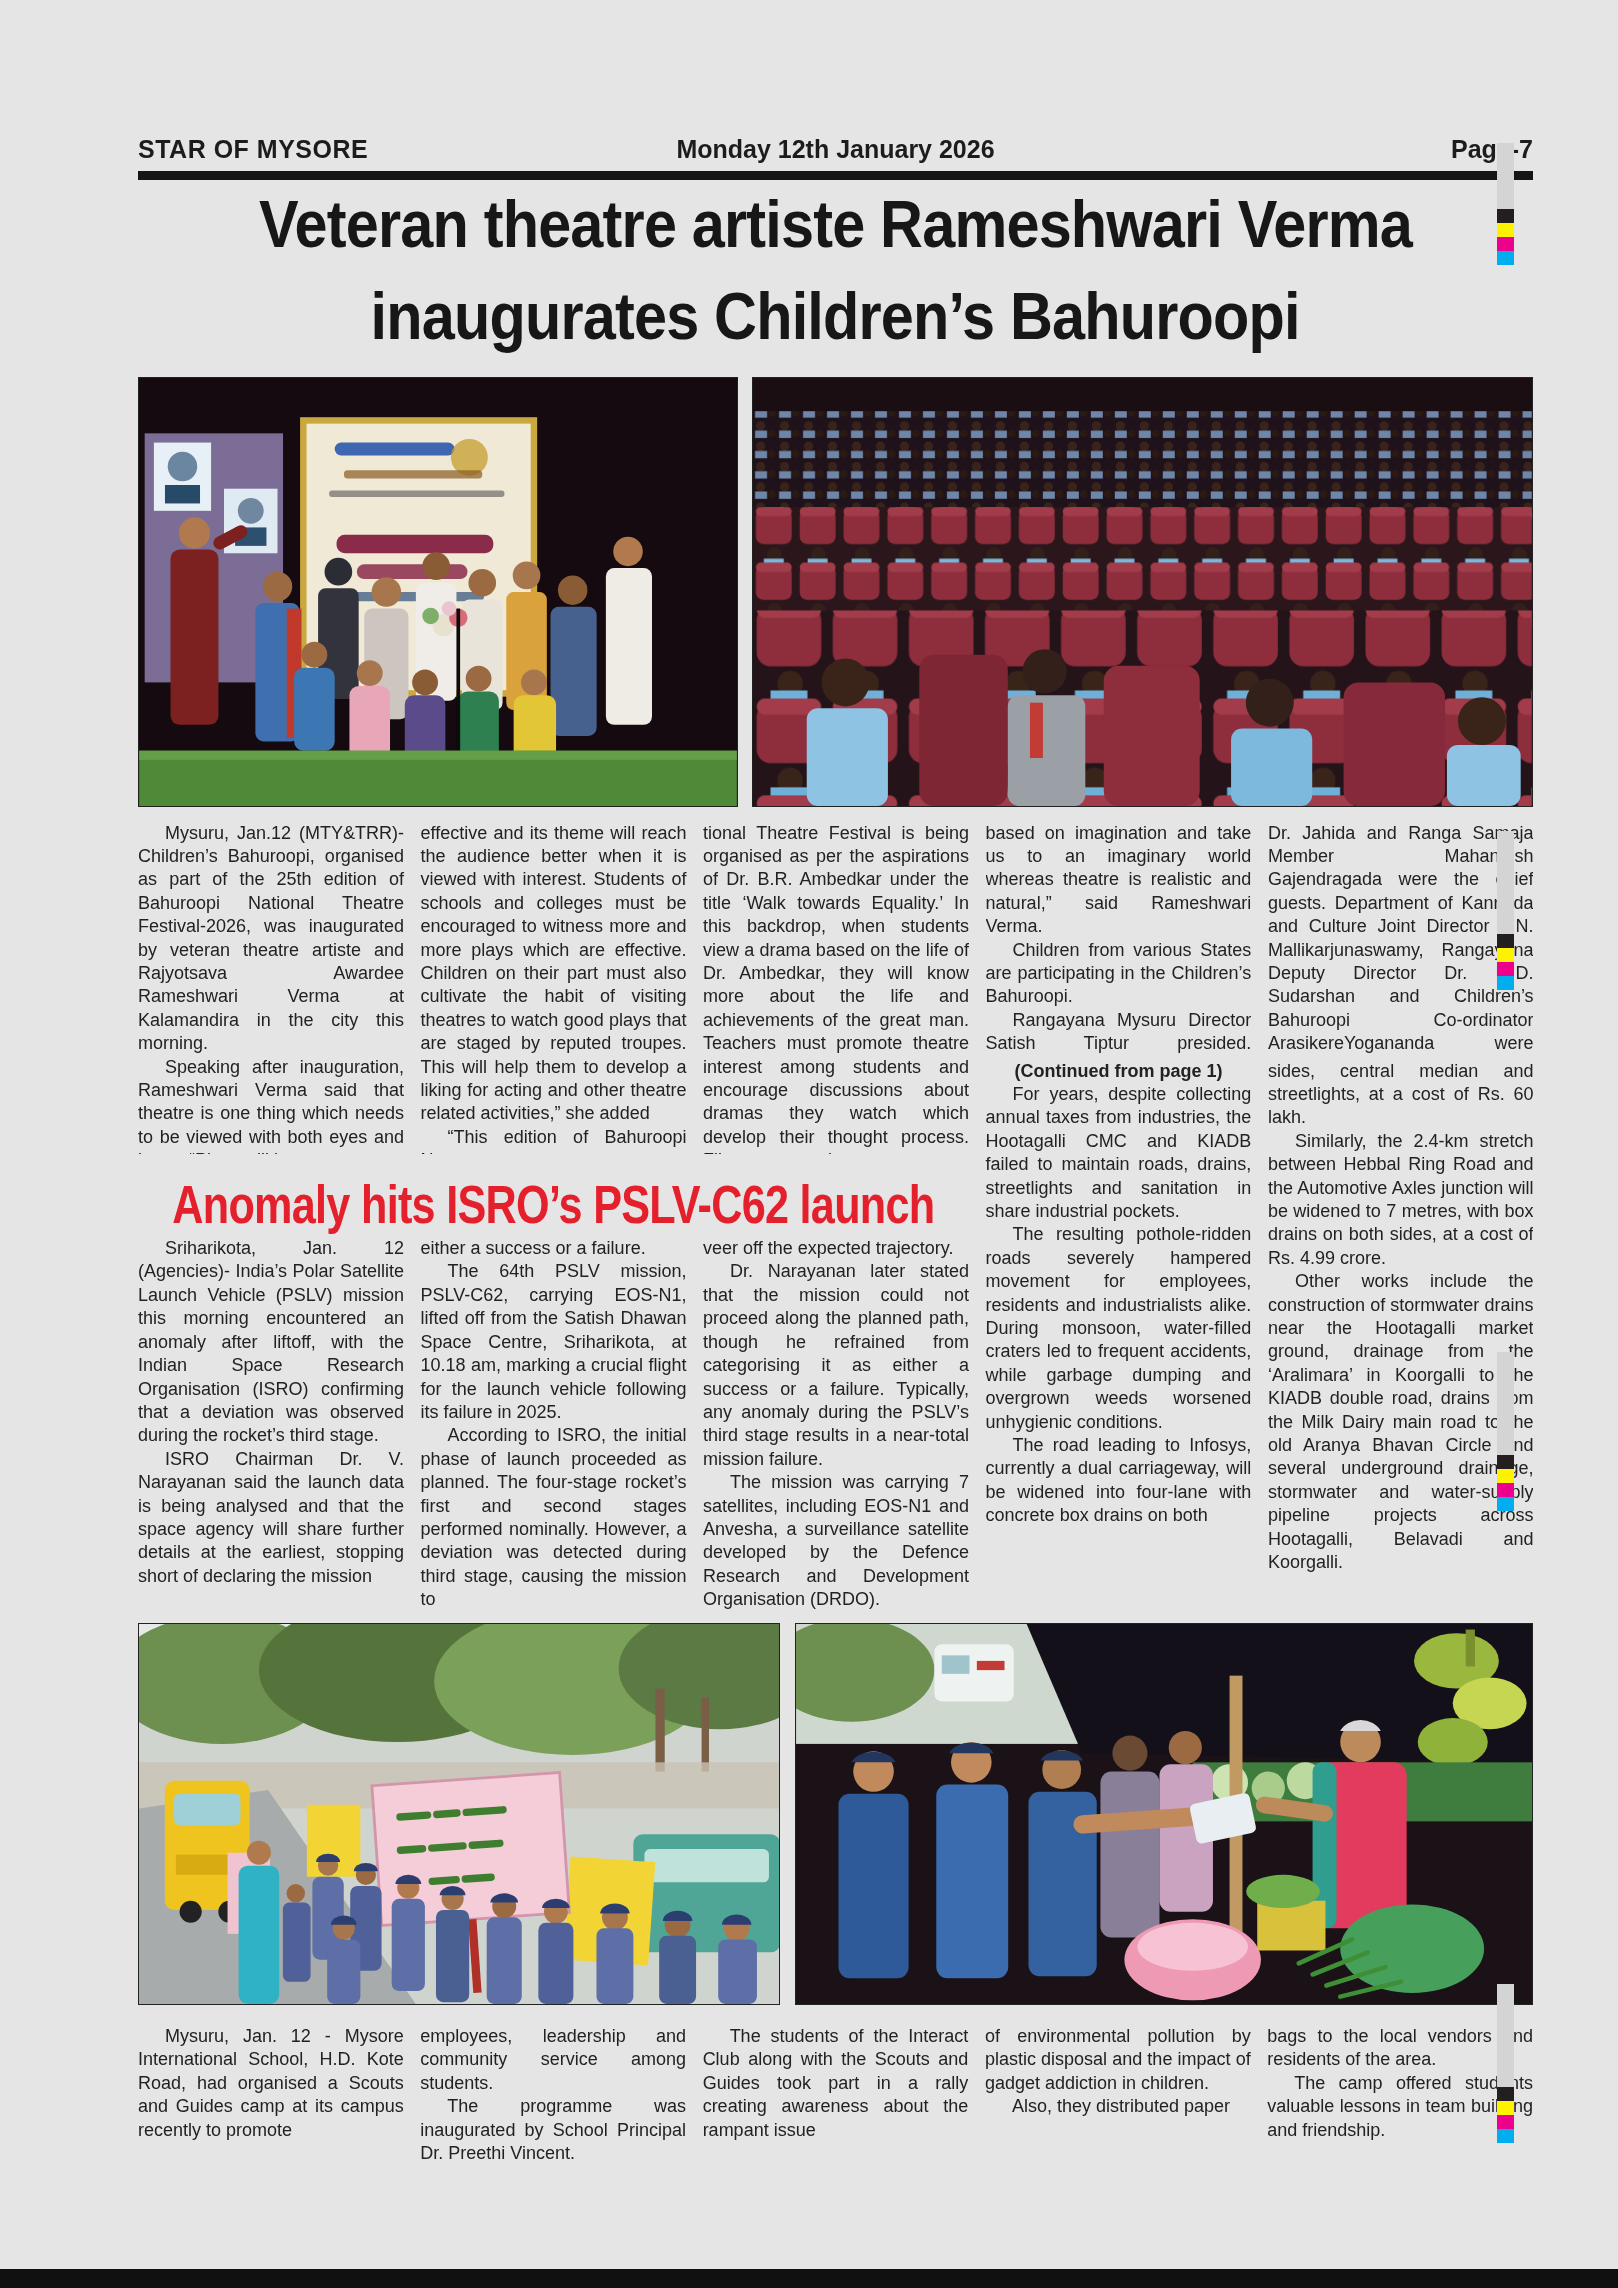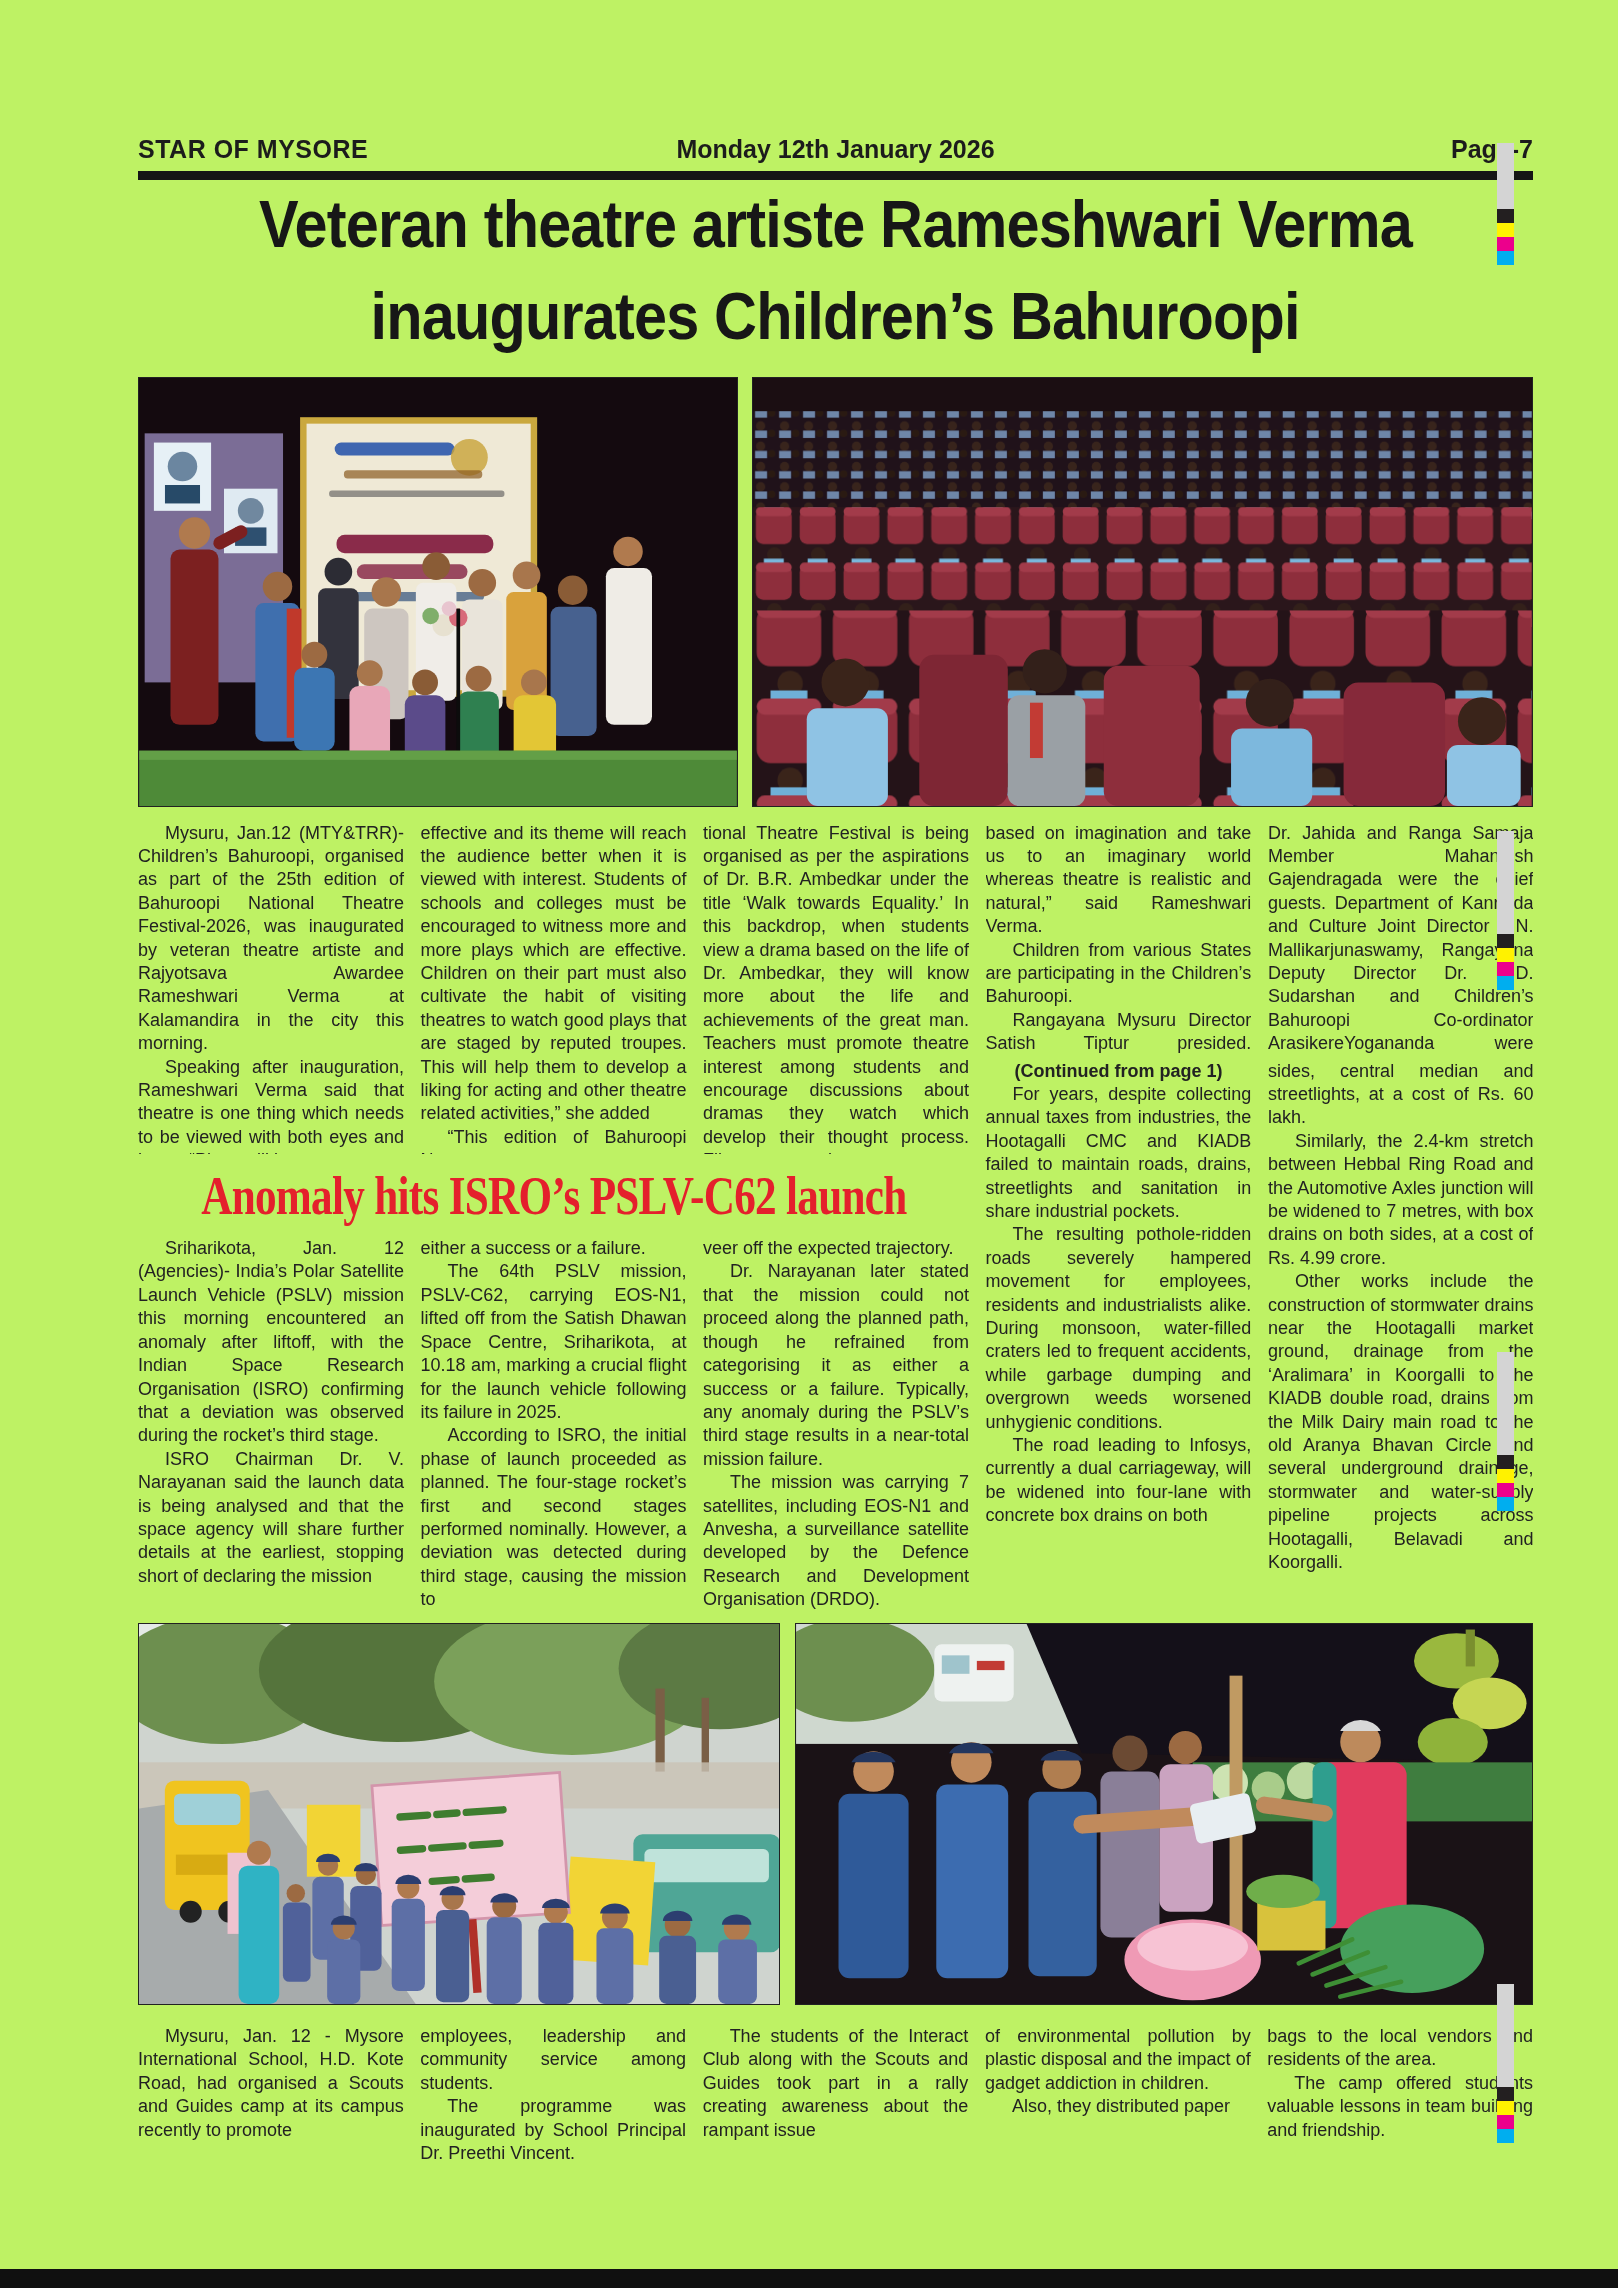--- a/index.html
+++ b/index.html
@@ -1,31 +1,31 @@
 <!DOCTYPE html>
 <html style="font-size:14.8px"><head>
 <meta charset="utf-8">
 <style>
   html,body{margin:0;padding:0;background:#888;}
-  .sheet{position:relative;width:1619px;height:2289px;background:#bef264;
+  .sheet{position:relative;width:1619px;height:2289px;background:#e5e5e5;
          font-family:"Liberation Sans","DejaVu Sans",sans-serif;color:#1c1c1c;overflow:hidden;}
   .content{position:absolute;left:138px;top:0;width:1395px;}
 
   
   .hdr{display:flex;align-items:baseline;margin-top:135px;position:relative;}
   .hdr .mast{font-weight:bold;font-size:25px;letter-spacing:0.5px;}
   .hdr .date{position:absolute;left:0;right:0;text-align:center;font-weight:bold;font-size:25px;}
   .hdr .pgno{margin-left:auto;font-weight:bold;font-size:25px;}
   .hdr-rule{height:8.3px;background:#151515;margin-top:7.4px;}
 
   
   .main-head{margin-top:7.4px;text-align:center;line-height:74px;font-weight:bold;color:#171717;}
   .main-head .hl{display:inline-block;font-size:66px;transform:scaleX(.9);transform-origin:center;
                  letter-spacing:-0.9px;white-space:nowrap;}
-  .isro-head{height:78px;display:flex;align-items:center;justify-content:center;margin:3.7px 0 1.8px;font-family:Liberation Serif, serif;}
+  .isro-head{height:78px;display:flex;align-items:flex-end;justify-content:center;margin:3.7px 0 1.8px;}
   .isro-head .hl{display:inline-block;font-size:54px;font-weight:bold;transform:scaleX(.8);
                  transform-origin:center;white-space:nowrap;letter-spacing:-0.9px;}
   .roads-head{height:48px;display:flex;align-items:center;justify-content:center;}
   .roads-head .hl{display:inline-block;font-size:37px;font-weight:bold;color:#171717;
                   transform:scaleX(.74);transform-origin:center;white-space:nowrap;}
   .scouts-head{margin-top:9.2px;height:76px;display:flex;align-items:center;justify-content:center;}
   .scouts-head .hl{display:inline-block;font-size:61px;font-weight:bold;color:#131313;
                    transform:scaleX(.75);transform-origin:center;white-space:nowrap;letter-spacing:-0.9px;}
 
   

